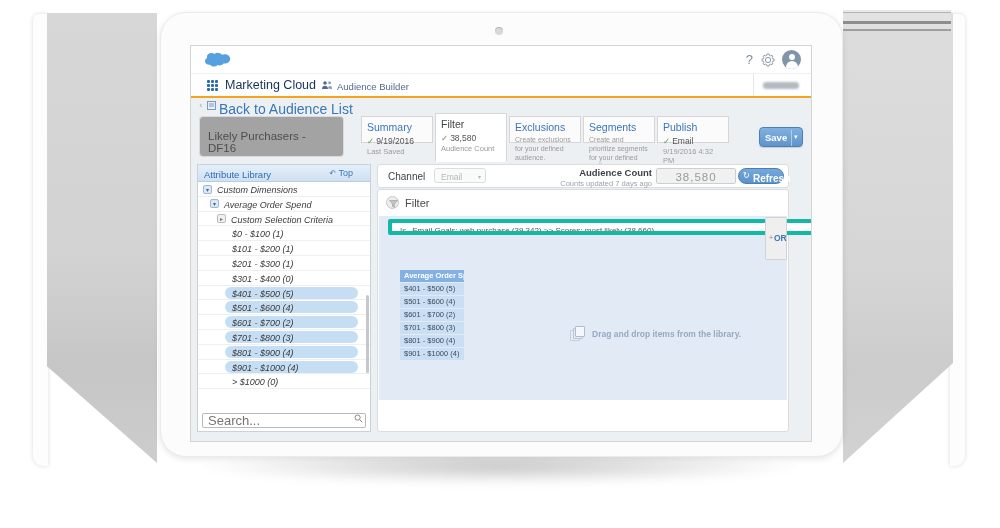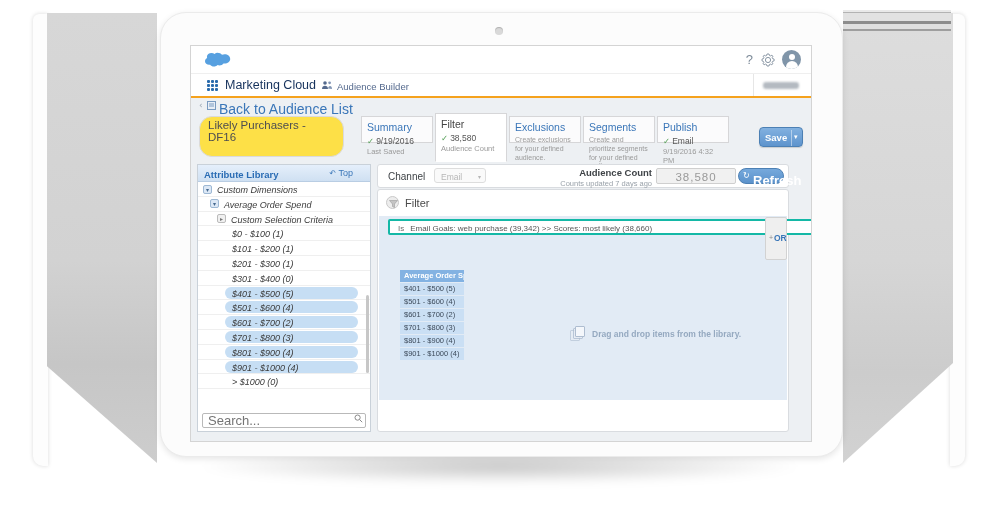--- a/index.html
+++ b/index.html
@@ -57,22 +57,22 @@
     background:#b4bac1; filter:blur(1.2px); }
   .orange-line { position:absolute; left:0; top:50px; width:620px; height:2px; background:#f5a21d; }
 
   
   .crumb { position:absolute; left:0; top:52px; width:620px; height:15px; }
   .crumb .chev { position:absolute; left:8px; top:2px; font-size:9px; color:#9aa5b1; font-family:"DejaVu Sans",sans-serif; }
   .crumb .list-ic { position:absolute; left:16px; top:3px; }
   .crumb a { position:absolute; left:28px; top:3px; font-size:14px; color:#3a76b8; text-decoration:none; cursor:pointer; }
 
   
-  .title-box { position:absolute; left:8px; top:70px; width:145px; height:41px; background:#fde047;
-    border:1px solid #dadadc; border-radius:13px; padding:2px 8px; font-size:11.5px; color:#4d4d50; }
+  .title-box { position:absolute; left:8px; top:70px; width:145px; height:41px; background:#a3a3a3;
+    border:1px solid #dadadc; border-radius:4px; padding:13px 8px; font-size:11.5px; color:#4d4d50; }
   .tabs { position:absolute; left:170px; top:70px; height:48px; }
   .tab { position:absolute; top:0; width:72px; height:27px; background:#fbfbfc; border:1px solid #d6d6d8;
     padding:4px 5px; cursor:pointer; }
   .tab0{left:0;} .tab1{left:74px;} .tab2{left:148px;} .tab3{left:222px;} .tab4{left:296px;}
   .tab.active { top:-3px; height:49px; background:#fff; z-index:3; border-bottom:1px solid #fff; }
   .tab .t-label { font-size:10.5px; color:#3a76b8; }
   .tab.active .t-label { color:#454545; }
   .tab .t-line2 { margin-top:3px; font-size:8.5px; color:#555; }
   .tab .t-line3 { margin-top:1px; font-size:7.5px; color:#9a9a9a; }
   .tab .t-desc { margin-top:3px; font-size:7px; line-height:1.25; color:#9a9a9a; }
@@ -82,21 +82,21 @@
     box-shadow:0 1px 1px rgba(0,0,0,.15); }
   .save-btn .s-label { position:absolute; left:5px; top:4px; font-size:9.5px; font-weight:bold; }
   .save-btn .s-div { position:absolute; left:31px; top:2px; width:1px; height:16px; background:rgba(255,255,255,.45); }
   .save-btn .s-caret { position:absolute; left:34px; top:5px; font-size:7px; font-family:"DejaVu Sans",sans-serif; }
 
   
   .sidebar { position:absolute; left:6px; top:118px; width:174px; height:268px; background:#fff;
     border:1px solid #c9d1d9; }
   .sb-head { position:absolute; left:0; top:0; width:172px; height:17px;
     background:linear-gradient(#e5effb,#cfe0f2); border-bottom:1px solid #b9cde3; }
-  .sb-title { position:absolute; left:6px; top:4px; font-size:9.5px; font-weight:bold; color:#2a6cb4; }
+  .sb-title { position:absolute; left:6px; top:4px; font-size:9.5px; font-weight:normal; color:#2a6cb4; }
   .sb-top { position:absolute; right:17px; top:3px; font-size:9px; color:#3a76b8; cursor:pointer; }
   .sb-top .arr { font-family:"DejaVu Sans",sans-serif; font-size:8px; }
   .tree { position:absolute; left:0; top:17px; width:172px;font-style:italic; }
   .trow { position:relative; height:14.8px; border-bottom:1px solid #efefef; font-size:9px; color:#3c3c3c;
     cursor:pointer; }
   .trow .exp { position:absolute; top:2.5px; width:9px; height:9px; border-radius:2px; text-align:center;
     line-height:8px; font-size:6px; font-family:"DejaVu Sans",sans-serif; }
   .exp.open { background:#dce8f6; border:1px solid #9db8d4; color:#46698f; }
   .exp.closed { background:#f0f0f0; border:1px solid #bbbbbb; color:#777; }
   .trow .t-txt { position:absolute; top:3px; white-space:nowrap; }
@@ -124,30 +124,30 @@
   .chan-select .c { position:absolute; right:4px; top:4px; font-size:6px; font-family:"DejaVu Sans",sans-serif; }
   .count-labels { position:absolute; right:136px; top:2px; text-align:right; }
   .count-labels .l1 { font-size:9.5px; font-weight:bold; color:#3f4347; }
   .count-labels .l2 { font-size:7.5px; color:#9aa2aa; margin-top:1px; }
   .count-box { position:absolute; right:52px; top:3px; width:80px; height:16px; background:#f1f1f1;
     border:1px solid #cfcfcf; border-radius:2px; text-align:center; line-height:16px;
     font-size:11.5px; color:#9a9a9a; letter-spacing:1px; }
   .refresh-btn { position:absolute; right:4px; top:3px; width:46px; height:16px; border-radius:9px;
     background:linear-gradient(#76a9dc,#5b92cb); border:1px solid #4c80b4; color:#fff; cursor:pointer; }
   .refresh-btn .r-ic { position:absolute; left:4px; top:2px; font-size:8px; font-family:"DejaVu Sans",sans-serif; }
-  .refresh-btn .r-label { position:absolute; left:14px; top:3.5px; font-size:13px; font-weight:bold; }
+  .refresh-btn .r-label { position:absolute; left:14px; top:3.5px; font-size:10px; font-weight:bold; }
 
   .filter-card { position:absolute; left:0; top:25px; width:412px; height:243px; background:#fff;
     border:1px solid #d9dce0; border-radius:3px; }
   .f-head-ic { position:absolute; left:8px; top:6px; width:13px; height:13px; border-radius:50%;
     background:#ededed; border:1px solid #c9c9c9; }
   .f-head-ic svg { position:absolute; left:2px; top:2.5px; }
   .f-title { position:absolute; left:27px; top:7px; font-size:11px; color:#4a4a4a; }
   .dropzone { position:absolute; left:1px; top:26px; width:408px; height:184px; background:#e2ebf5; }
-  .f-row { position:absolute; left:10px; width:436px; height:16px; background:#fff; border:2px solid #14b8a6;
+  .f-row { position:absolute; left:10px; width:436px; height:16px; background:#fff; border:4px solid #14b8a6;
     border-radius:2px; font-size:8px; color:#565656; line-height:15px; cursor:pointer; white-space:nowrap; overflow:hidden; }
   .f-row .pref { margin:0 6px 0 8px; color:#6b6b6b; }
   .f-row1 { top:29px; } .f-row2 { top:52px; }
   .or-box { position:absolute; right:1px; top:27px; width:22px; height:43px; background:#efefef;
     border:1px solid #d2d2d2; border-radius:2px; cursor:pointer; }
   .or-box .plus { position:absolute; left:3px; top:16px; font-size:7px; color:#8a8a8a; }
   .or-box .or { position:absolute; left:8px; top:15px; font-size:8.5px; font-weight:bold; color:#3a76b8; }
   .drag-list { position:absolute; left:22px; top:80px; width:64px; cursor:grab; }
   .dl-head { height:12px; background:#83b2e2; color:#fff; font-size:7.5px; font-weight:bold;
     line-height:12px; padding-left:4px; white-space:nowrap; overflow:hidden; }

